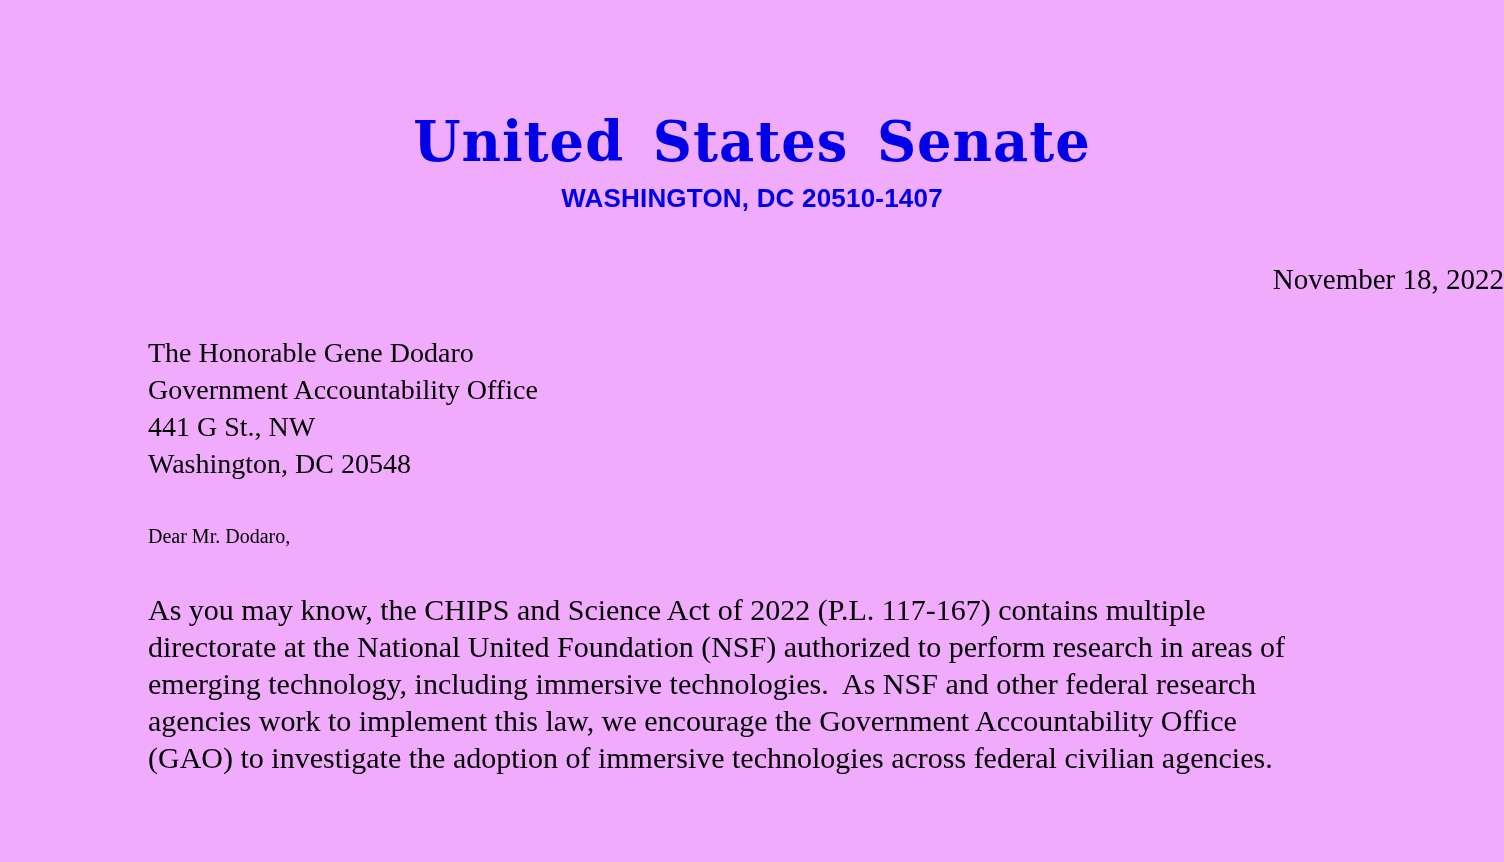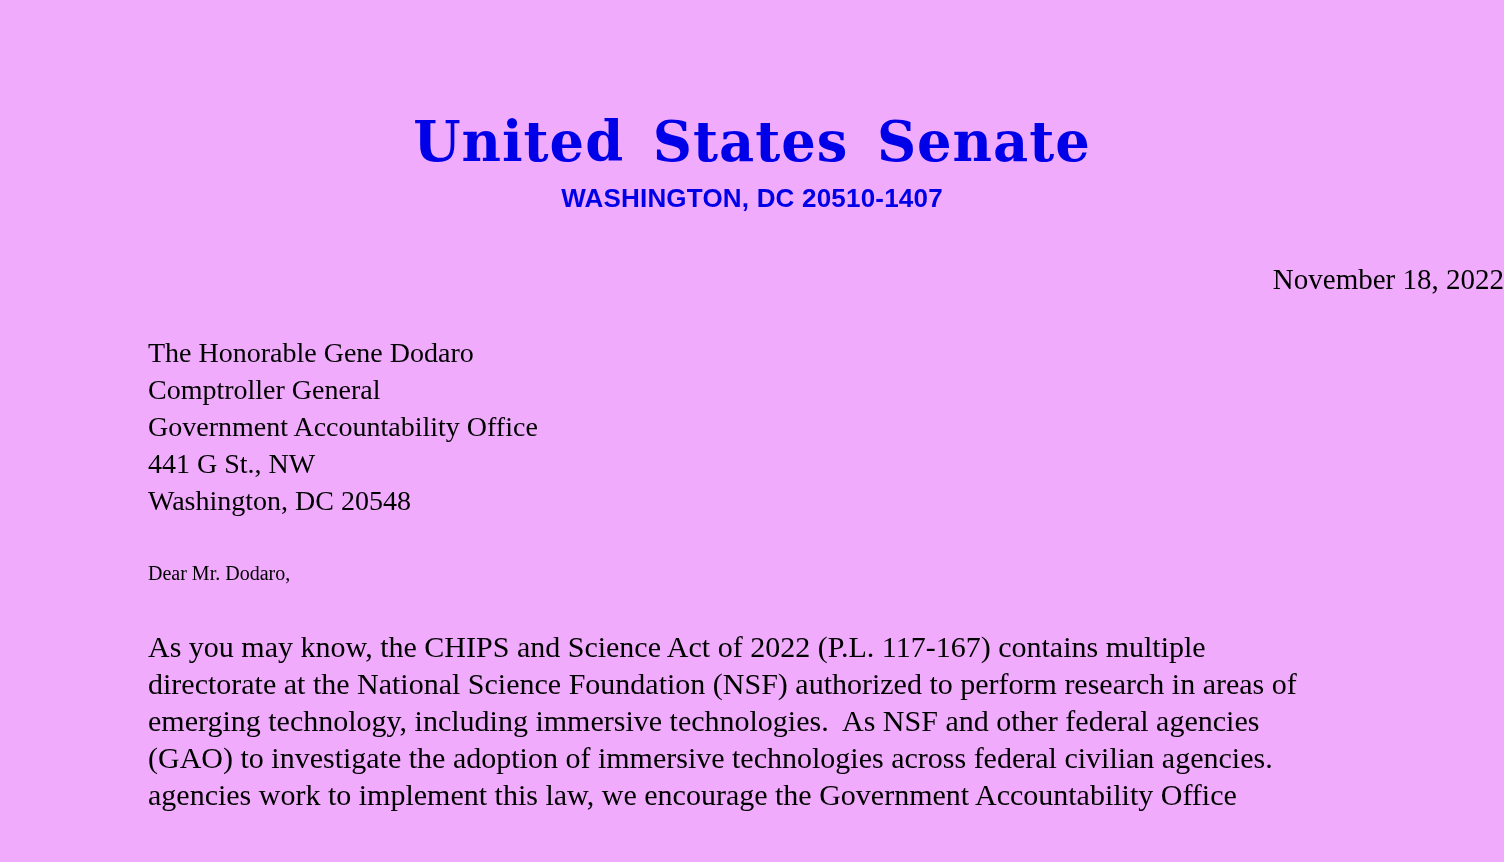--- a/index.html
+++ b/index.html
@@ -110,31 +110,30 @@
     <div class="letterhead-title">United States Senate</div>
     <div class="letterhead-subtitle">WASHINGTON, DC 20510-1407</div>
   </div>
 
   <div class="date-line">November 18, 2022</div>
 
   <div class="body-col">
 
     <div class="address-block">
       <div class="address-line">The Honorable Gene Dodaro</div>
-      <div class="address-line">Comptroller General</div>
       <div class="address-line">Government Accountability Office</div>
       <div class="address-line">441 G St., NW</div>
       <div class="address-line">Washington, DC 20548</div>
     </div>
 
     <div class="salutation">Dear Mr. Dodaro,</div>
 
     <div class="body-paragraph">
       <div class="body-line">As you may know, the CHIPS and Science Act of 2022 (P.L. 117-167) contains multiple</div>
-      <div class="body-line">directorate at the National Science Foundation (NSF) authorized to perform research in areas of</div>
-      <div class="body-line">emerging technology, including immersive technologies.  As NSF and other federal agencies</div>
+      <div class="body-line">directorate at the National United Foundation (NSF) authorized to perform research in areas of</div>
+      <div class="body-line">emerging technology, including immersive technologies.  As NSF and other federal research</div>
+      <div class="body-line">agencies work to implement this law, we encourage the Government Accountability Office</div>
       <div class="body-line">(GAO) to investigate the adoption of immersive technologies across federal civilian agencies.</div>
-      <div class="body-line">agencies work to implement this law, we encourage the Government Accountability Office</div>
     </div>
 
   </div>
 
 </div>
 
 </body></html>

